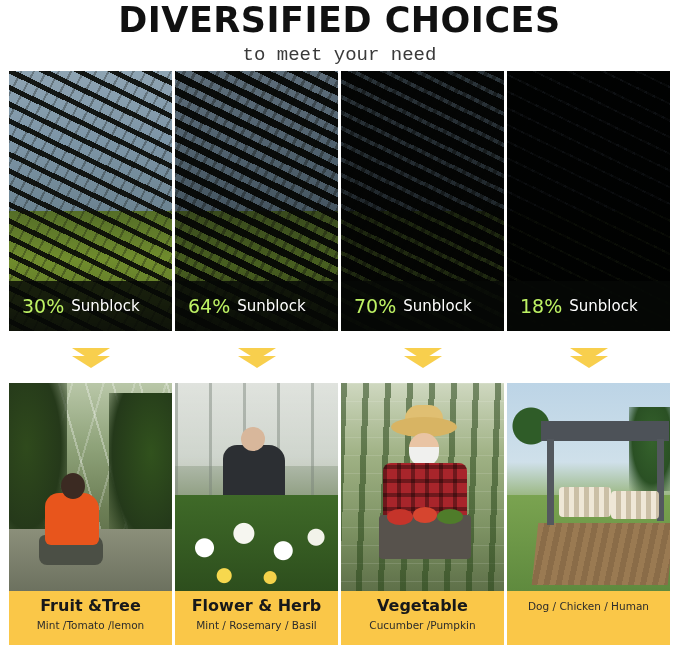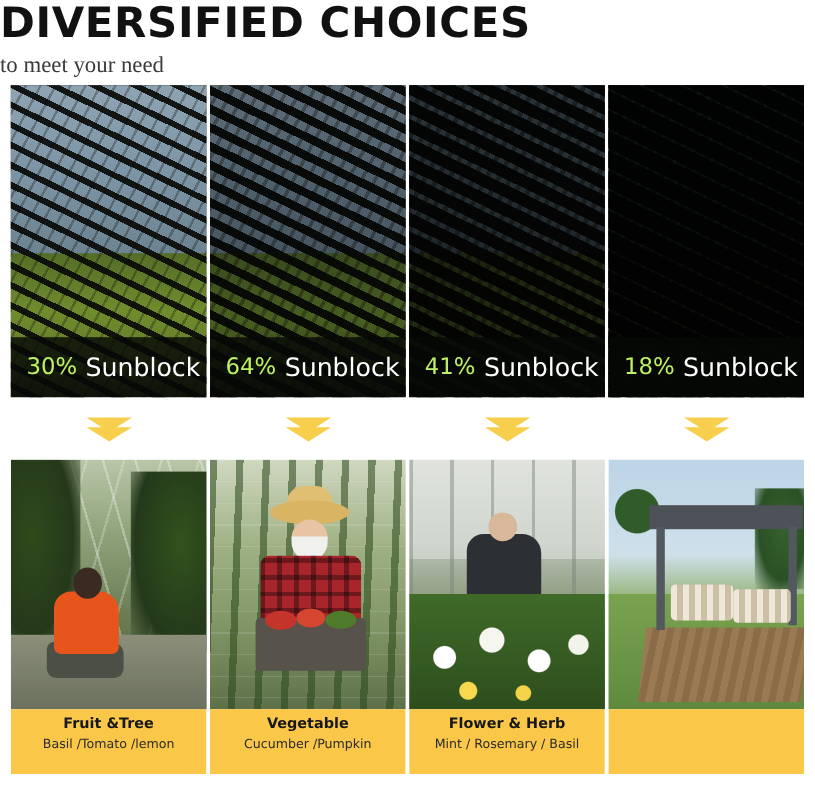--- a/index.html
+++ b/index.html
@@ -15,37 +15,37 @@
   }
   .page {
     position: relative;
     width: 679px;
     height: 658px;
     background: #ffffff;
   }
 
   
   .header {
-    text-align: left;
+    text-align: center;
     padding-top: 2px;
   }
   .title {
     font-size: 35px;
     font-weight: bold;
     letter-spacing: 0.5px;
     color: #111111;
     line-height: 1.05;
     margin: 0;
     font-family: "DejaVu Sans", sans-serif;
   }
   .subtitle {
     font-size: 19px;
     color: #3a3a3a;
     margin: 5px 0 0 0;
-    font-family: Liberation Serif, serif;
+    font-family: Liberation Mono, monospace;
     font-weight: normal;
   }
 
   
   .shade-row {
     position: absolute;
     top: 71px;
     left: 9px;
     width: 661px;
     height: 260px;
@@ -137,21 +137,21 @@
   }
   .pct {
     color: #bef264;
     font-size: 19px;
     font-weight: normal;
     font-family: "DejaVu Sans", sans-serif;
     line-height: 1;
   }
   .sunblock {
     color: #ffffff;
-    font-size: 21px;
+    font-size: 15px;
     margin-left: 7px;
     font-family: "DejaVu Sans", sans-serif;
     line-height: 1;
   }
 
   
   .arrow-row {
     position: absolute;
     top: 338px;
     left: 9px;
@@ -207,21 +207,21 @@
   .caption {
     position: absolute;
     left: 0; right: 0; bottom: 0;
     height: 54px;
     background: #fac748;
     text-align: center;
     padding-top: 5px;
     box-sizing: border-box;
   }
   .cap-title {
-    font-size: 12px;
+    font-size: 16px;
     font-weight: bold;
     color: #17181a;
     font-family: "DejaVu Sans", sans-serif;
     line-height: 1.2;
   }
   .cap-sub {
     font-size: 10.5px;
     color: #2c2c2c;
     font-family: "DejaVu Sans", sans-serif;
     margin-top: 4px;
@@ -409,21 +409,21 @@
     </div>
 
     <div class="shade-cell s70">
       <div class="mesh">
         <div class="sky"></div>
         <div class="ground"></div>
         <div class="weave"></div>
         <div class="shade-dark"></div>
       </div>
       <div class="label-strip">
-        <span class="pct">41%</span>
+        <span class="pct">70%</span>
         <span class="sunblock">Sunblock</span>
       </div>
     </div>
 
     <div class="shade-cell s90">
       <div class="mesh">
         <div class="sky"></div>
         <div class="ground"></div>
         <div class="weave"></div>
         <div class="shade-dark"></div>
@@ -470,21 +470,34 @@
         <div class="gh-frame"></div>
         <div class="foliage-l"></div>
         <div class="foliage-r"></div>
         <div class="floor"></div>
         <div class="person-legs"></div>
         <div class="person-body"></div>
         <div class="person-head"></div>
       </div>
       <div class="caption">
         <div class="cap-title">Fruit &amp;Tree</div>
-        <div class="cap-sub">Basil /Tomato /lemon</div>
+        <div class="cap-sub">Mint /Tomato /lemon</div>
+      </div>
+    </div>
+
+    <div class="app-cell">
+      <div class="photo ph3">
+        <div class="struct"></div>
+        <div class="person"></div>
+        <div class="head"></div>
+        <div class="flowers"></div>
+      </div>
+      <div class="caption">
+        <div class="cap-title">Flower &amp; Herb</div>
+        <div class="cap-sub">Mint / Rosemary / Basil</div>
       </div>
     </div>
 
     <div class="app-cell">
       <div class="photo ph2">
         <div class="rows"></div>
         <div class="hat-top"></div>
         <div class="hat"></div>
         <div class="face"></div>
         <div class="beard"></div>
@@ -494,43 +507,31 @@
         <div class="veg2"></div>
         <div class="veg3"></div>
       </div>
       <div class="caption">
         <div class="cap-title">Vegetable</div>
         <div class="cap-sub">Cucumber /Pumpkin</div>
       </div>
     </div>
 
     <div class="app-cell">
-      <div class="photo ph3">
-        <div class="struct"></div>
-        <div class="person"></div>
-        <div class="head"></div>
-        <div class="flowers"></div>
-      </div>
-      <div class="caption">
-        <div class="cap-title">Flower &amp; Herb</div>
-        <div class="cap-sub">Mint / Rosemary / Basil</div>
-      </div>
-    </div>
-
-    <div class="app-cell">
       <div class="photo ph4">
         <div class="lawn"></div>
         <div class="palm"></div>
         <div class="tree-r"></div>
         <div class="deck"></div>
         <div class="pergola-roof"></div>
         <div class="post-l"></div>
         <div class="post-r"></div>
         <div class="sofa1"></div>
         <div class="sofa2"></div>
       </div>
       <div class="caption">
+        <div class="cap-sub">Dog / Chicken / Human</div>
       </div>
     </div>
 
   </div>
 
 </div>
 
 </body></html>

